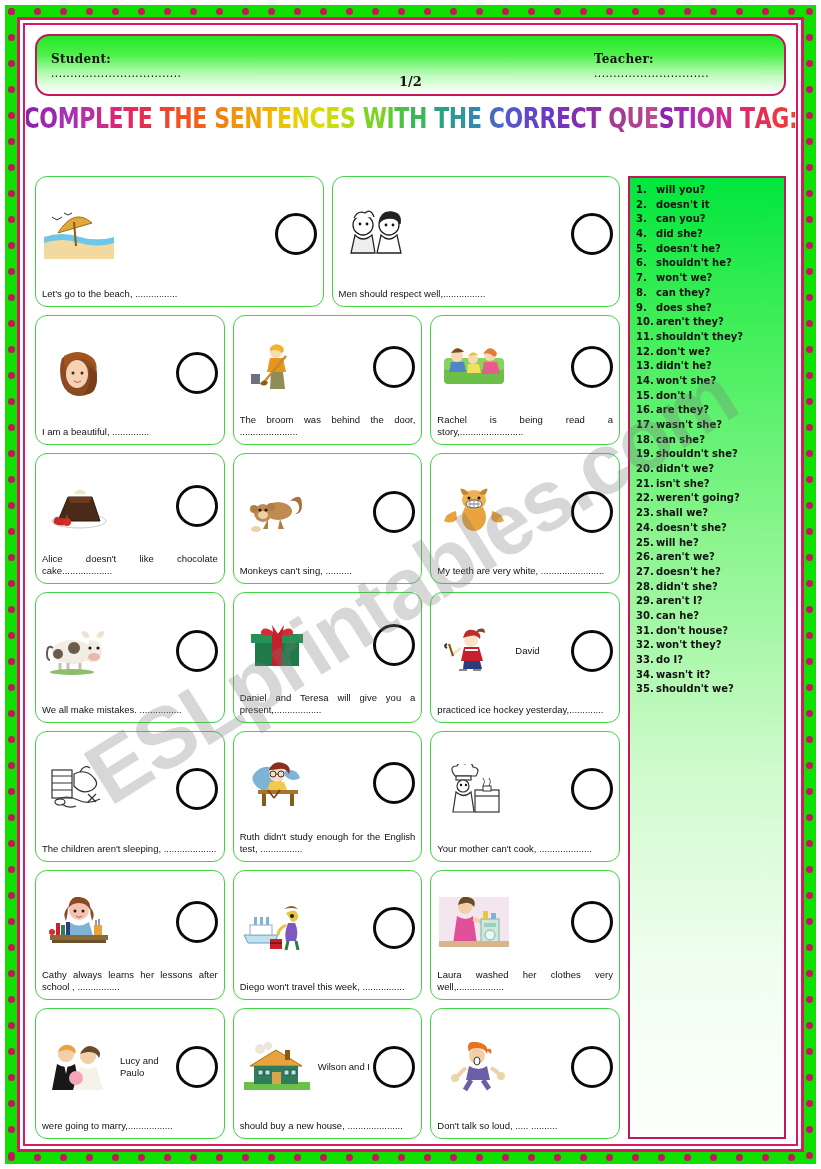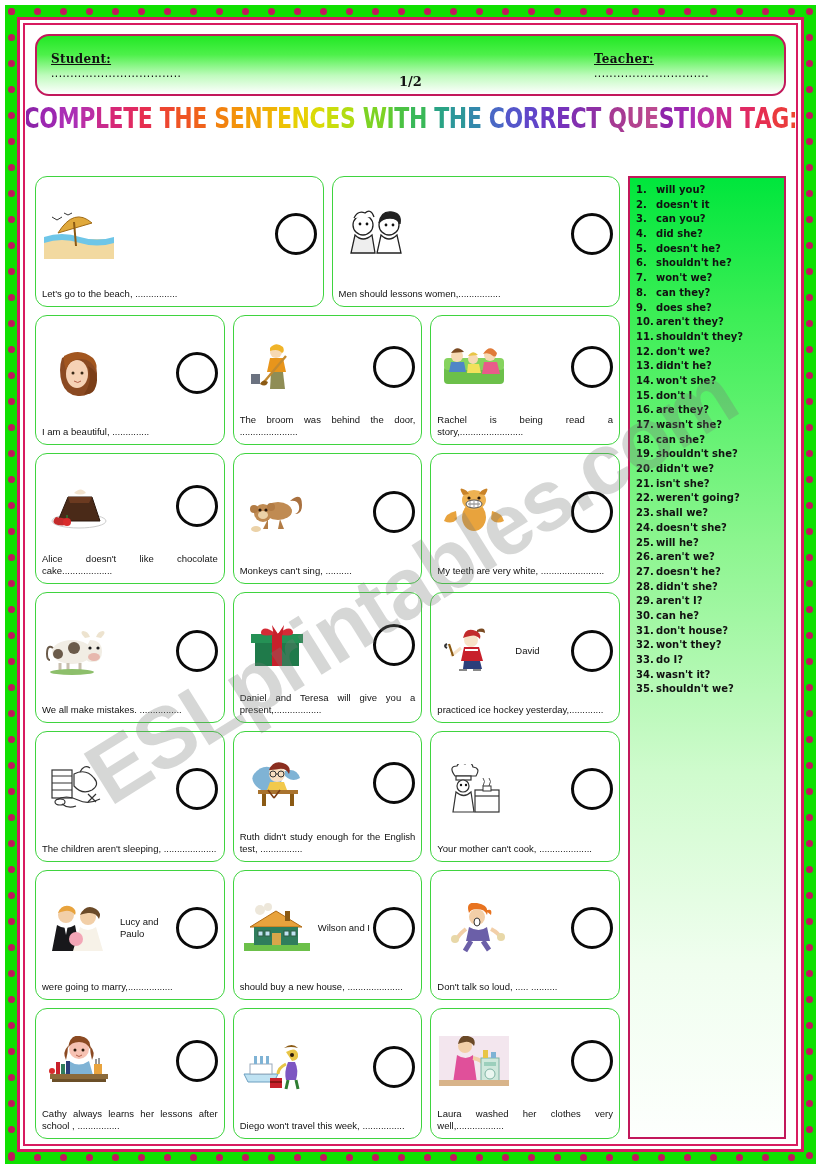--- a/index.html
+++ b/index.html
@@ -60,21 +60,20 @@
     display:flex;align-items:center;
   }
   .name-block{
     width:190px;padding-left:14px;box-sizing:border-box;
     display:flex;flex-direction:column;justify-content:center;gap:2px;
   }
   .name-label{
     font-family:"DejaVu Serif", serif;
     font-weight:bold;font-size:12px;color:#111;
     letter-spacing:.3px;
-    text-decoration:underline;
   }
   .name-dots{
     font-family:"Liberation Sans", sans-serif;
     font-size:12px;color:#111;letter-spacing:.5px;line-height:10px;
     white-space:nowrap;overflow:hidden;
   }
   .title-block{
     flex:1;display:flex;align-items:center;justify-content:center;gap:8px;
   }
   .title{
@@ -477,21 +476,21 @@
                     </g>
                     <circle cx="19" cy="15" r="1.4" fill="#111"></circle>
                     <circle cx="26" cy="15" r="1.4" fill="#111"></circle>
                     <circle cx="45" cy="16" r="1.4" fill="#111"></circle>
                     <circle cx="52" cy="16" r="1.4" fill="#111"></circle>
                   </svg>
                 </div>
                 <div style="flex: 1 1 0%;"></div>
                 <div class="answer-circle"></div>
               </div>
-              <div class="card-text">Men     should     lessons women,................</div>
+              <div class="card-text">Men     should     respect well,................</div>
             </div>
           </div>
           <div class="ex-row">
             <div class="card">
               <div class="card-top">
                 <div class="clipart">
                   <svg width="70" height="50" viewBox="0 0 70 50">
                     <path d="M18 10 q16 -10 30 3 q9 11 2 26 q-5 10 -16 9 q-12 -1 -16 -13 q-4 -13 0 -25z" fill="#8B4A22"></path>
                     <ellipse cx="33" cy="26" rx="11" ry="14" fill="#F6D2B5"></ellipse>
                     <path d="M20 8 q16 -9 29 2 q5 6 3 13 q-4 -12 -15 -12 q-12 0 -15 11 q-3 -9 -2 -14z" fill="#A2561F"></path>
@@ -747,93 +746,20 @@
                       <path d="M44 22 q3 -5 0 -8"></path>
                       <path d="M50 22 q3 -5 0 -8"></path>
                     </g>
                     <rect x="44" y="22" width="8" height="5" fill="#fff" stroke="#333"></rect>
                   </svg>
                 </div>
                 <div style="flex: 1 1 0%;"></div>
                 <div class="answer-circle"></div>
               </div>
               <div class="card-text">Your   mother   can't   cook, ....................</div>
-            </div>
-          </div>
-          <div class="ex-row">
-            <div class="card layout-inline">
-              <div class="card-top">
-                <div class="clipart">
-                  <svg width="70" height="50" viewBox="0 0 70 50">
-                    <circle cx="22" cy="12" r="8" fill="#F2CFA8"></circle>
-                    <path d="M14 10 q4 -10 14 -6 q5 3 3 8 q-4 -5 -10 -4 q-5 1 -7 2z" fill="#E8A33D"></path>
-                    <path d="M13 22 q9 6 18 0 l5 26 h-28z" fill="#18181B"></path>
-                    <path d="M20 22 l2 10 l2 -10z" fill="#fff"></path>
-                    <circle cx="44" cy="14" r="8" fill="#F2CFA8"></circle>
-                    <path d="M36 12 q6 -12 16 -6 q6 4 3 10 q-3 -7 -11 -6 q-6 1 -8 2z" fill="#6B4A28"></path>
-                    <path d="M36 24 q8 6 16 0 l7 24 h-30z" fill="#F7F2E8"></path>
-                    <circle cx="32" cy="36" r="7" fill="#F3A6B6"></circle>
-                  </svg>
-                </div>
-                <div class="inline-wrap">
-                  <div class="inline-text">Lucy    and    Paulo</div>
-                  <div class="answer-circle"></div>
-                </div>
-              </div>
-              <div class="card-text">were going to marry,.................</div>
-            </div>
-            <div class="card layout-inline">
-              <div class="card-top">
-                <div class="clipart">
-                  <svg width="70" height="50" viewBox="0 0 70 50">
-                    <rect x="2" y="40" width="66" height="8" fill="#6CC04A"></rect>
-                    <path d="M8 24 l26 -16 l26 16z" fill="#E8A33D" stroke="#B06A14"></path>
-                    <rect x="12" y="24" width="44" height="18" fill="#2F7D5C"></rect>
-                    <rect x="30" y="30" width="9" height="12" fill="#D8A64A"></rect>
-                    <g fill="#BFE2F2" stroke="#2F5D45">
-                      <rect x="16" y="28" width="5" height="5"></rect>
-                      <rect x="23" y="28" width="5" height="5"></rect>
-                      <rect x="42" y="28" width="5" height="5"></rect>
-                      <rect x="49" y="28" width="5" height="5"></rect>
-                    </g>
-                    <rect x="43" y="8" width="5" height="10" fill="#8B5A14"></rect>
-                    <circle cx="18" cy="7" r="5" fill="#EDE7DA"></circle>
-                    <circle cx="26" cy="4" r="4" fill="#EDE7DA"></circle>
-                  </svg>
-                </div>
-                <div class="inline-wrap">
-                  <div class="inline-text">Wilson and I</div>
-                  <div class="answer-circle"></div>
-                </div>
-              </div>
-              <div class="card-text">should buy a new house, .....................</div>
-            </div>
-            <div class="card">
-              <div class="card-top">
-                <div class="clipart">
-                  <svg width="70" height="50" viewBox="0 0 70 50">
-                    <circle cx="38" cy="14" r="8" fill="#F2CFA8"></circle>
-                    <path d="M30 10 q-4 -12 8 -10 q13 2 10 12 q-2 -6 -10 -6 q-6 0 -8 4z" fill="#E8731F"></path>
-                    <path d="M46 8 q8 -4 6 4 q-3 -3 -6 -4z" fill="#E8731F"></path>
-                    <ellipse cx="38" cy="19" rx="3" ry="4" fill="#fff" stroke="#333"></ellipse>
-                    <path d="M30 24 q10 6 18 0 l3 14 h-24z" fill="#6B5FA8"></path>
-                    <path d="M27 26 q-8 6 -10 12" stroke="#F2CFA8" stroke-width="4" fill="none"></path>
-                    <path d="M52 26 q8 4 10 10" stroke="#F2CFA8" stroke-width="4" fill="none"></path>
-                    <path d="M32 38 l-6 10" stroke="#6B5FA8" stroke-width="5" fill="none"></path>
-                    <path d="M44 38 l6 9" stroke="#6B5FA8" stroke-width="5" fill="none"></path>
-                    <g fill="#E8D8A8">
-                      <circle cx="16" cy="36" r="4"></circle>
-                      <circle cx="62" cy="34" r="4"></circle>
-                    </g>
-                  </svg>
-                </div>
-                <div style="flex: 1 1 0%;"></div>
-                <div class="answer-circle"></div>
-              </div>
-              <div class="card-text">Don't talk so loud, ..... ..........</div>
             </div>
           </div>
           <div class="ex-row">
             <div class="card">
               <div class="card-top">
                 <div class="clipart">
                   <svg width="70" height="50" viewBox="0 0 70 50">
                     <circle cx="35" cy="13" r="10" fill="#F6C2B3"></circle>
                     <path d="M24 12 q2 -14 12 -12 q12 2 10 13 q-3 -7 -11 -7 q-8 0 -11 6z" fill="#8B4A22"></path>
                     <path d="M24 10 q-6 6 -2 14 q2 -8 2 -14z" fill="#8B4A22"></path>
@@ -904,20 +830,93 @@
                     <rect x="52" y="16" width="5" height="6" fill="#7FB3D5"></rect>
                     <rect x="0" y="44" width="70" height="6" fill="#D8B48A"></rect>
                   </svg>
                 </div>
                 <div style="flex: 1 1 0%;"></div>
                 <div class="answer-circle"></div>
               </div>
               <div class="card-text">Laura washed her clothes very well,..................</div>
             </div>
           </div>
+          <div class="ex-row">
+            <div class="card layout-inline">
+              <div class="card-top">
+                <div class="clipart">
+                  <svg width="70" height="50" viewBox="0 0 70 50">
+                    <circle cx="22" cy="12" r="8" fill="#F2CFA8"></circle>
+                    <path d="M14 10 q4 -10 14 -6 q5 3 3 8 q-4 -5 -10 -4 q-5 1 -7 2z" fill="#E8A33D"></path>
+                    <path d="M13 22 q9 6 18 0 l5 26 h-28z" fill="#18181B"></path>
+                    <path d="M20 22 l2 10 l2 -10z" fill="#fff"></path>
+                    <circle cx="44" cy="14" r="8" fill="#F2CFA8"></circle>
+                    <path d="M36 12 q6 -12 16 -6 q6 4 3 10 q-3 -7 -11 -6 q-6 1 -8 2z" fill="#6B4A28"></path>
+                    <path d="M36 24 q8 6 16 0 l7 24 h-30z" fill="#F7F2E8"></path>
+                    <circle cx="32" cy="36" r="7" fill="#F3A6B6"></circle>
+                  </svg>
+                </div>
+                <div class="inline-wrap">
+                  <div class="inline-text">Lucy    and    Paulo</div>
+                  <div class="answer-circle"></div>
+                </div>
+              </div>
+              <div class="card-text">were going to marry,.................</div>
+            </div>
+            <div class="card layout-inline">
+              <div class="card-top">
+                <div class="clipart">
+                  <svg width="70" height="50" viewBox="0 0 70 50">
+                    <rect x="2" y="40" width="66" height="8" fill="#6CC04A"></rect>
+                    <path d="M8 24 l26 -16 l26 16z" fill="#E8A33D" stroke="#B06A14"></path>
+                    <rect x="12" y="24" width="44" height="18" fill="#2F7D5C"></rect>
+                    <rect x="30" y="30" width="9" height="12" fill="#D8A64A"></rect>
+                    <g fill="#BFE2F2" stroke="#2F5D45">
+                      <rect x="16" y="28" width="5" height="5"></rect>
+                      <rect x="23" y="28" width="5" height="5"></rect>
+                      <rect x="42" y="28" width="5" height="5"></rect>
+                      <rect x="49" y="28" width="5" height="5"></rect>
+                    </g>
+                    <rect x="43" y="8" width="5" height="10" fill="#8B5A14"></rect>
+                    <circle cx="18" cy="7" r="5" fill="#EDE7DA"></circle>
+                    <circle cx="26" cy="4" r="4" fill="#EDE7DA"></circle>
+                  </svg>
+                </div>
+                <div class="inline-wrap">
+                  <div class="inline-text">Wilson and I</div>
+                  <div class="answer-circle"></div>
+                </div>
+              </div>
+              <div class="card-text">should buy a new house, .....................</div>
+            </div>
+            <div class="card">
+              <div class="card-top">
+                <div class="clipart">
+                  <svg width="70" height="50" viewBox="0 0 70 50">
+                    <circle cx="38" cy="14" r="8" fill="#F2CFA8"></circle>
+                    <path d="M30 10 q-4 -12 8 -10 q13 2 10 12 q-2 -6 -10 -6 q-6 0 -8 4z" fill="#E8731F"></path>
+                    <path d="M46 8 q8 -4 6 4 q-3 -3 -6 -4z" fill="#E8731F"></path>
+                    <ellipse cx="38" cy="19" rx="3" ry="4" fill="#fff" stroke="#333"></ellipse>
+                    <path d="M30 24 q10 6 18 0 l3 14 h-24z" fill="#6B5FA8"></path>
+                    <path d="M27 26 q-8 6 -10 12" stroke="#F2CFA8" stroke-width="4" fill="none"></path>
+                    <path d="M52 26 q8 4 10 10" stroke="#F2CFA8" stroke-width="4" fill="none"></path>
+                    <path d="M32 38 l-6 10" stroke="#6B5FA8" stroke-width="5" fill="none"></path>
+                    <path d="M44 38 l6 9" stroke="#6B5FA8" stroke-width="5" fill="none"></path>
+                    <g fill="#E8D8A8">
+                      <circle cx="16" cy="36" r="4"></circle>
+                      <circle cx="62" cy="34" r="4"></circle>
+                    </g>
+                  </svg>
+                </div>
+                <div style="flex: 1 1 0%;"></div>
+                <div class="answer-circle"></div>
+              </div>
+              <div class="card-text">Don't talk so loud, ..... ..........</div>
+            </div>
+          </div>
         </div>
       <div class="answers" id="answers">
           <div class="ans-item">
             <span class="ans-num">1.</span>
             <span class="ans-text">will you?</span>
           </div>
           <div class="ans-item">
             <span class="ans-num">2.</span>
             <span class="ans-text">doesn't it</span>
           </div>

